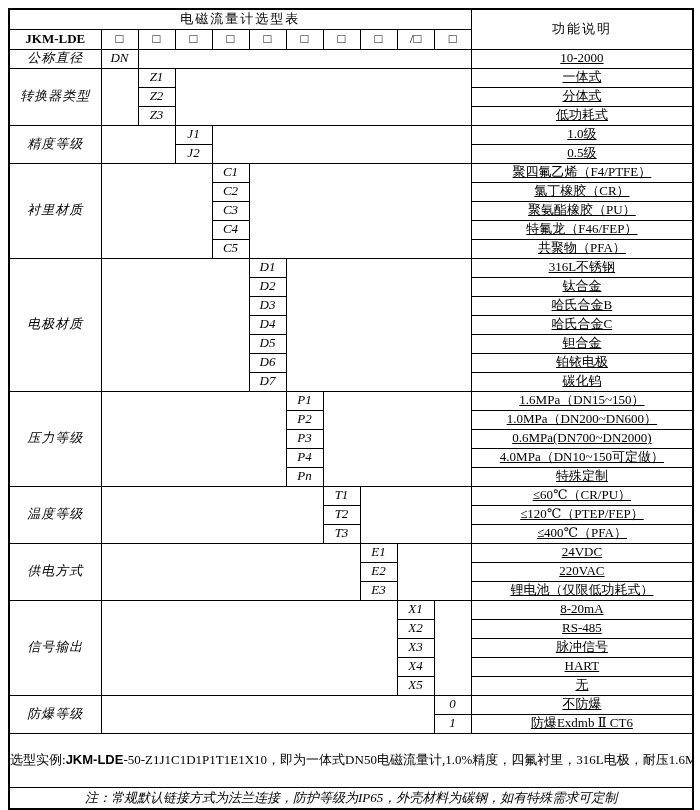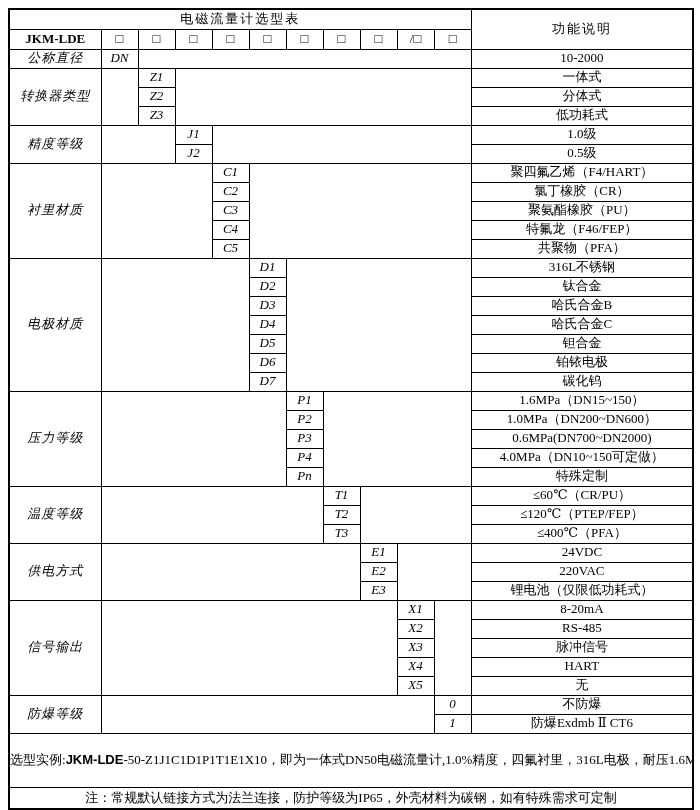--- a/index.html
+++ b/index.html
@@ -11,26 +11,26 @@
   tr.r{height:19px;}
   tr.hdr{height:20px;}
   td.title{font-size:15px;letter-spacing:2px;}
   td.fnhead{font-size:15px;letter-spacing:2px;}
   td.model{font-family:"Liberation Sans","DejaVu Sans",sans-serif;font-weight:bold;
       font-size:14px;text-align:left;padding-left:10px;}
   td.cb{font-family:"DejaVu Sans",sans-serif;font-size:16px;line-height:1;}
   td.cat{font-size:14px;letter-spacing:1px;font-style:italic;}
   td.dncode{text-align:left;padding-left:3px;}
   td.code{font-size:13px;font-style:italic;}
-  td.desc{font-size:13px;}
+  td.desc{font-size:13px;text-decoration:underline;}
   tr.example-row{height:54px;}
   td.example{font-size:14px;white-space:normal;line-height:1.65;padding:2px 4px;text-align:center;}
   td.example .model-inline{font-family:"Liberation Sans","DejaVu Sans",sans-serif;font-weight:bold;}
   tr.note-row{height:22px;}
-  td.note{font-size:14px;text-align:left;padding-left:4px;}
+  td.note{font-size:14px;text-align:left;padding-left:4px;font-style:italic;}
 </style>
 </head>
 <body>
 
 <div class="page">
 <table class="sel">
   <colgroup>
     <col style="width:92px">
         <col style="width:37px">
         <col style="width:37px">
@@ -97,21 +97,21 @@
   <tr class="r">
           <td class="code">J2</td>
           <td class="desc">0.5级</td>
         </tr>
 
   <tr class="r">
     <td class="cat" rowspan="5">衬里材质</td>
     <td rowspan="5" colspan="3"></td>
     <td class="code">C1</td>
     <td rowspan="5" colspan="6"></td>
-    <td class="desc">聚四氟乙烯（F4/HART）</td>
+    <td class="desc">聚四氟乙烯（F4/PTFE）</td>
   </tr>
   <tr class="r">
           <td class="code">C2</td>
           <td class="desc">氯丁橡胶（CR）</td>
         </tr>
   <tr class="r">
           <td class="code">C3</td>
           <td class="desc">聚氨酯橡胶（PU）</td>
         </tr>
   <tr class="r">

